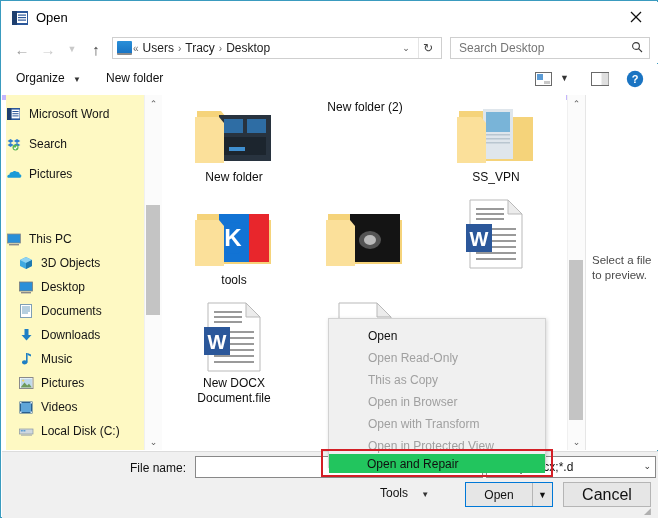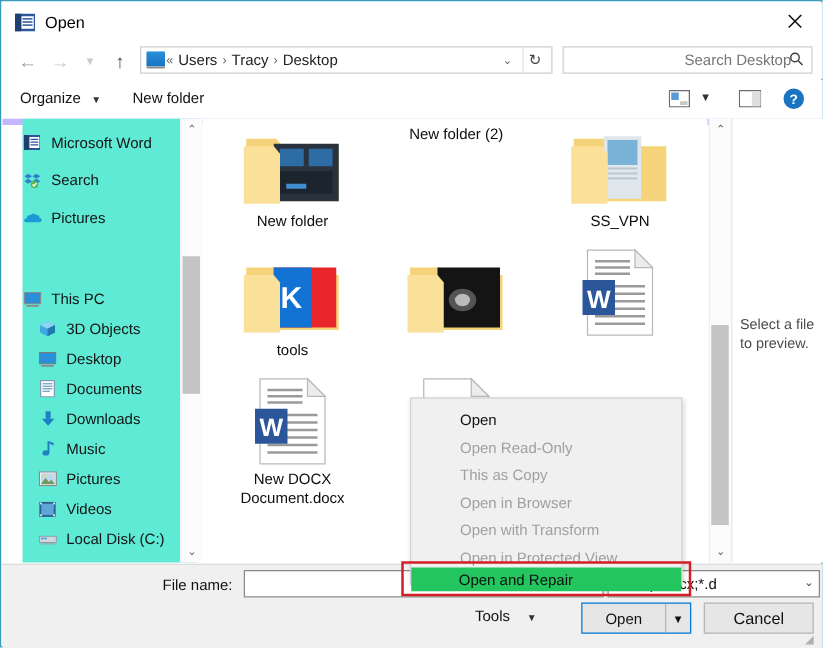--- a/index.html
+++ b/index.html
@@ -69,23 +69,22 @@
     display:flex;align-items:center;justify-content:center;
     color:#444;font-size:12px;cursor:pointer;border-left:1px solid #e4e4e4;
   }
   .searchbox{
     position:absolute;left:448px;top:4px;width:200px;height:22px;
     border:1px solid #cfcfcf;background:#fff;box-sizing:border-box;
     display:flex;align-items:center;
   }
   .searchbox input{
     border:0;outline:0;background:transparent;font-size:12px;
-    color:#6d6d6d;margin-left:20px;width:160px;
+    color:#6d6d6d;margin-left:6px;width:160px;
     font-family:"Liberation Sans","DejaVu Sans",sans-serif;
-    text-align:right;
   }
   .search-icon{
     position:absolute;right:6px;top:3px;color:#3a3a3a;font-size:12px;
   }
 
   
   .toolbar{
     position:absolute;left:1px;top:63px;width:656px;height:31px;
     background:#ffffff;border-bottom:5px solid #c4b5fd;
   }
@@ -96,22 +95,22 @@
   .tb-newfolder{
     position:absolute;left:104px;top:7px;font-size:12px;color:#111;cursor:pointer;
   }
   .tb-view{position:absolute;left:533px;top:8px;cursor:pointer;}
   .tb-viewcaret{position:absolute;left:558px;top:9px;font-size:9px;color:#333;cursor:pointer;}
   .tb-preview{position:absolute;left:589px;top:8px;cursor:pointer;}
   .tb-help{position:absolute;left:624px;top:6px;cursor:pointer;}
 
   
   .sidebar{
-    position:absolute;left:17px;top:94px;width:140px;height:355px;
-    background:#5eead4;overflow:hidden;
+    position:absolute;left:5px;top:94px;width:140px;height:355px;
+    background:#fef9c3;overflow:hidden;
   }
   .nav-item{
     position:absolute;left:0;height:22px;width:140px;
     display:flex;align-items:center;cursor:pointer;
   }
   .nav-item .ic{width:16px;height:16px;flex:none;margin-right:7px;
     display:flex;align-items:center;justify-content:center;}
   .nav-item .lb{font-size:12px;color:#151515;white-space:nowrap;}
   .nav-indent{padding-left:12px;box-sizing:border-box;}
 
@@ -185,21 +184,21 @@
     font-size:12px;color:#111;border-right:1px solid #b5b5b5;
   }
   .btn-open-arrow{
     width:19px;height:100%;display:flex;align-items:center;justify-content:center;
     font-size:9px;color:#111;
   }
   .btn-cancel{
     position:absolute;left:561px;top:30px;width:88px;height:25px;
     border:1px solid #b5b5b5;box-sizing:border-box;background:#e6e6e6;
     display:flex;align-items:center;justify-content:center;
-    font-size:13px;color:#111;cursor:pointer;
+    font-size:16px;color:#111;cursor:pointer;
   }
   .grip{
     position:absolute;right:4px;bottom:3px;width:10px;height:10px;color:#b0b0b0;
     font-size:9px;
   }
 
   
   .ctxmenu{
     position:absolute;left:327px;top:317px;width:218px;height:150px;
     background:#f0f0f0;border:1px solid #d2d2d2;box-sizing:border-box;
@@ -567,21 +566,21 @@
           <rect x="12" y="30" width="40" height="2" fill="#9a9a9a"></rect>
           <rect x="12" y="36" width="40" height="2" fill="#9a9a9a"></rect>
           <rect x="12" y="42" width="40" height="2" fill="#9a9a9a"></rect>
           <rect x="12" y="48" width="40" height="2" fill="#9a9a9a"></rect>
           <rect x="12" y="54" width="40" height="2" fill="#9a9a9a"></rect>
           <rect x="12" y="60" width="40" height="2" fill="#9a9a9a"></rect>
           <rect x="2" y="26" width="26" height="28" fill="#2b579a"></rect>
           <text x="15" y="48" font-size="20" fill="#fff" text-anchor="middle" font-family="Liberation Sans, sans-serif" font-weight="bold">W</text>
         </svg>
       </div>
-      <div class="file-label">New DOCX Document.docx</div>
+      <div class="file-label">New DOCX Document.file</div>
     </div>
 
     <div class="file-item" style="left:138px;top:208px">
       <div class="file-icon">
         <svg width="64" height="72" viewBox="0 0 64 72">
           <path d="M6 2 L44 2 L58 16 L58 70 L6 70 Z" fill="#fff" stroke="#b9b9b9"></path>
           <path d="M44 2 L58 16 L44 16 Z" fill="#ececec" stroke="#b9b9b9"></path>
           <rect x="2" y="26" width="26" height="28" fill="#2b579a"></rect>
           <text x="15" y="48" font-size="20" fill="#fff" text-anchor="middle" font-family="Liberation Sans, sans-serif" font-weight="bold">W</text>
         </svg>

